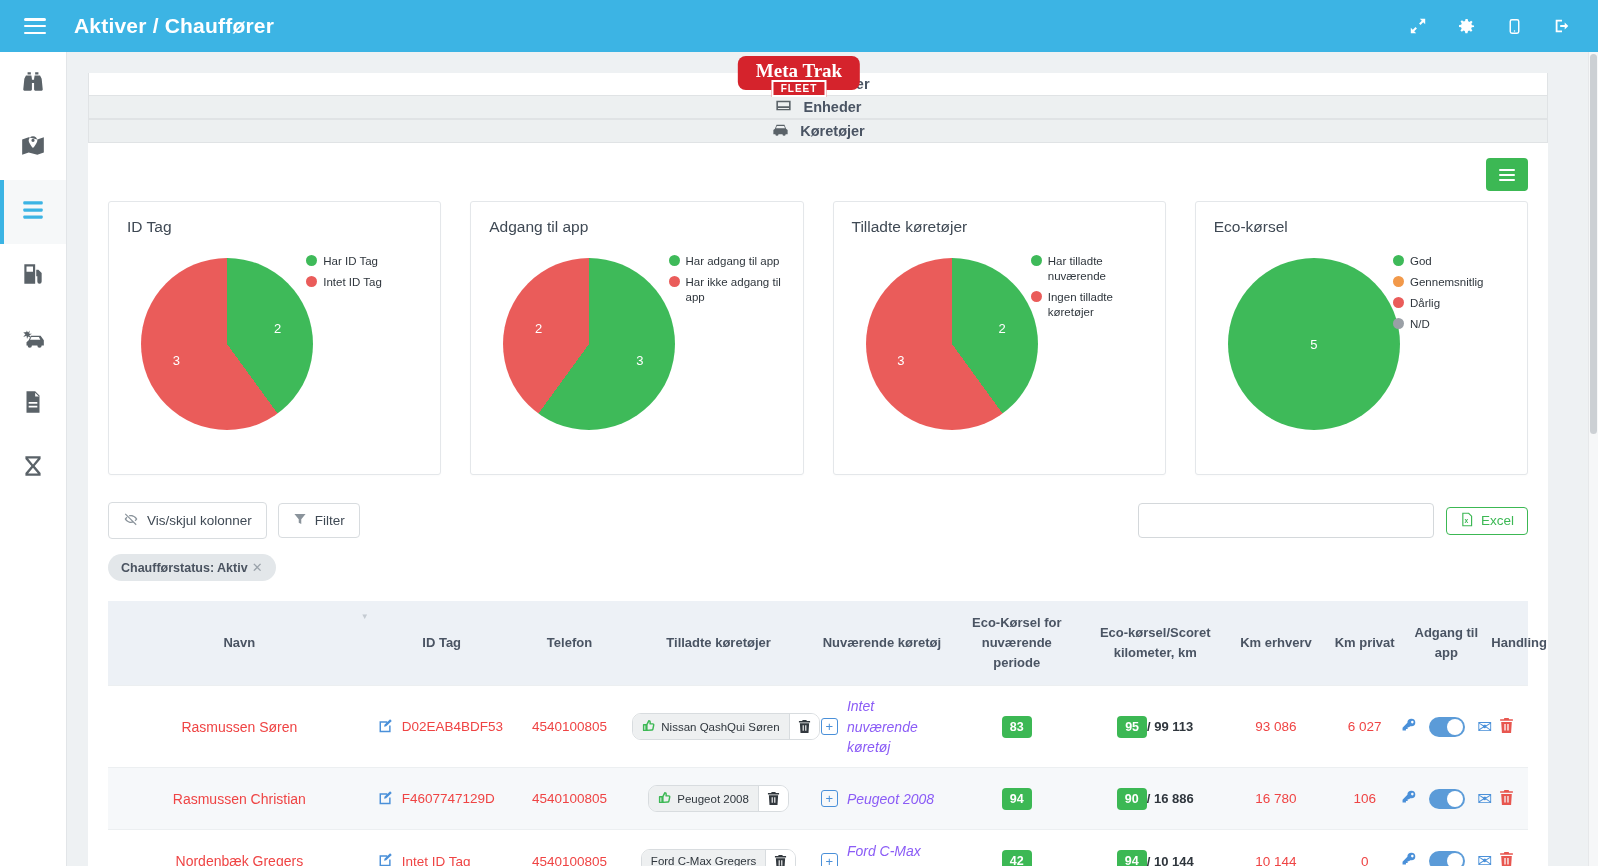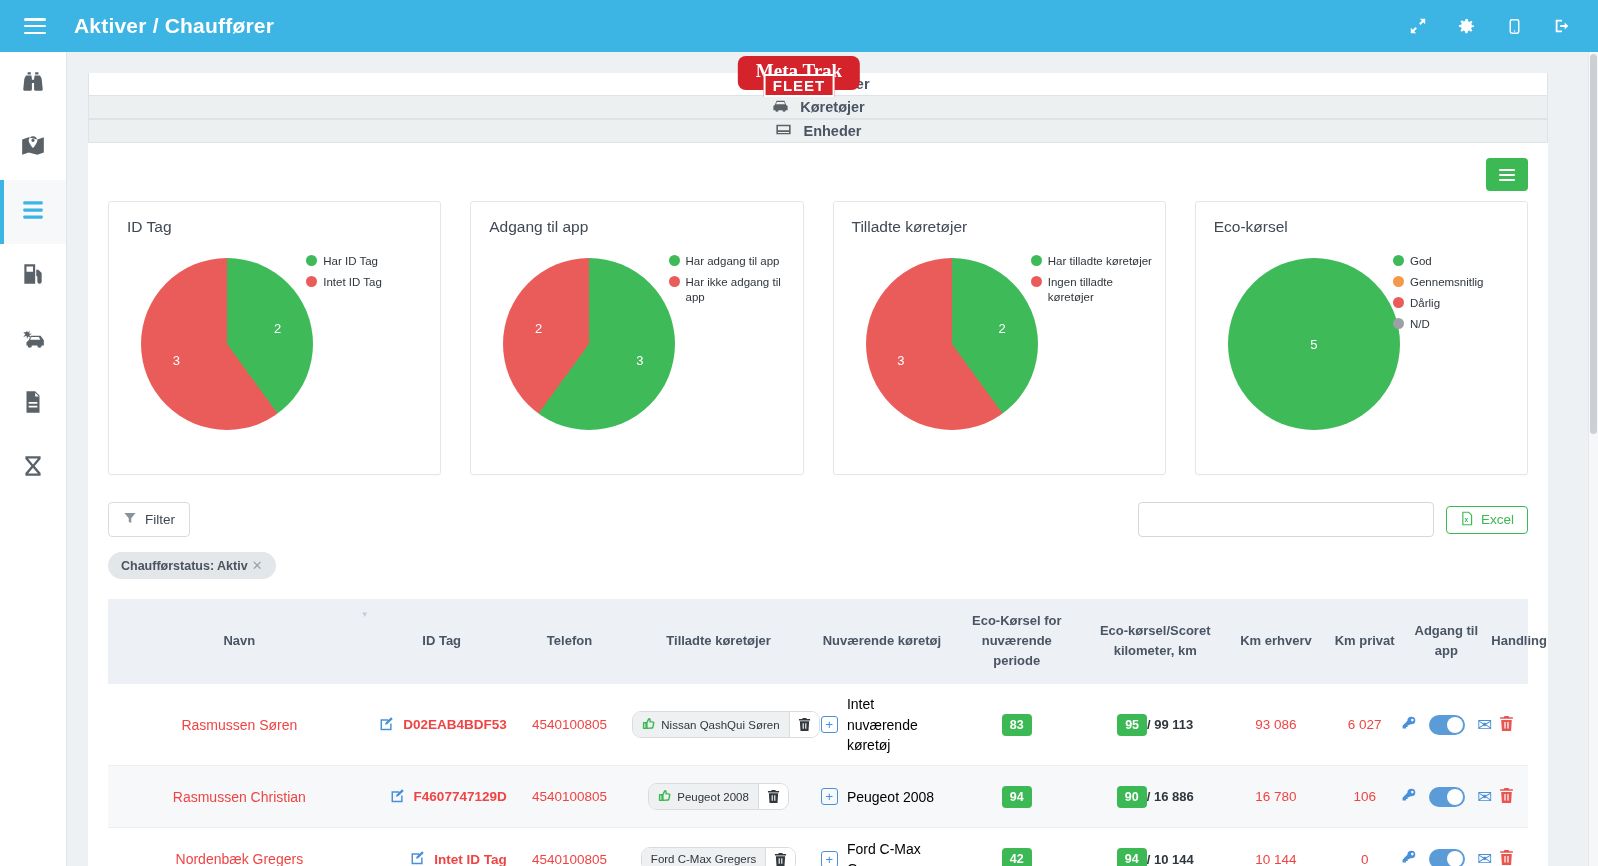--- a/index.html
+++ b/index.html
@@ -6,21 +6,21 @@
   html,body { width:1598px; height:866px; overflow:hidden; }
   body { font-family:"Liberation Sans","DejaVu Sans",sans-serif; background:#eef1f3; color:#3f4954; }
 
   
   .topbar { position:absolute; left:0; top:0; width:1598px; height:52px; background:#3cb4e4; display:flex; align-items:center; z-index:30; }
   .burger { width:22px; height:16px; margin-left:24px; display:flex; flex-direction:column; justify-content:space-between; cursor:pointer; }
   .burger i { display:block; height:2.5px; background:#fff; border-radius:2px; }
   .topbar-title { color:#fff; font-size:21px; font-weight:700; margin-left:28px; letter-spacing:.2px; }
   .logo-wrap { position:absolute; left:50%; top:8px; transform:translateX(-50%); text-align:center;margin-top:48px; }
   .logo-main { background:#d5232c; color:#fff; font-family:"Liberation Serif","DejaVu Serif",serif; font-weight:700; font-size:19px; padding:4px 18px 8px; border-radius:8px; display:inline-block; }
-  .logo-badge { position:absolute; left:50%; transform:translateX(-50%); bottom:-7px; background:#d5232c; border:2px solid #fff; color:#fff; font-size:15px; font-weight:700; letter-spacing:1px; padding:1px 7px; border-radius:0; }
+  .logo-badge { position:absolute; left:50%; transform:translateX(-50%); bottom:-7px; background:#d5232c; border:2px solid #fff; color:#fff; font-size:10px; font-weight:700; letter-spacing:1px; padding:1px 7px; border-radius:0; }
   .topbar-icons { margin-left:auto; margin-right:26px; display:flex; align-items:center; gap:28px; }
   .topbar-icons .tbico { width:20px; height:20px; display:flex; align-items:center; justify-content:center; color:#fff; cursor:pointer; }
 
   
   .sidebar { position:absolute; left:0; top:52px; width:67px; height:814px; background:#fff; border-right:1px solid #e2e5e8; z-index:20; }
   .side-item { height:64px; display:flex; align-items:center; justify-content:center; position:relative; cursor:pointer; }
   .side-item svg { width:26px; height:26px; fill:#5a6268; }
   .side-item.active { background:#f6f8f9; }
   .side-item.active::before { content:""; position:absolute; left:0; top:0; bottom:0; width:4px; background:#3cb4e4; }
   .side-item.active svg { fill:#3cb4e4; }
@@ -63,30 +63,30 @@
 
   
   table.grid { width:100%; border-collapse:collapse; table-layout:fixed; margin-top:20px; }
   .grid thead th { background:#edf1f6; font-size:13px; font-weight:600; color:#4a5463; padding:12px 6px; text-align:center; line-height:1.55; position:relative; }
   .grid tbody td { padding:10px 6px; border-top:1px solid #eceff1; font-size:13.5px; text-align:center; vertical-align:middle; height:62px; }
   .grid tbody tr.striped { background:#f6f8fa; }
   .sort-caret { position:absolute; right:2px; top:10px; font-size:8px; color:#c5cbd2; }
   td.cell-name { text-align:left; padding-left:8px; }
   .link-blue { color:#ef4444; text-decoration:none; cursor:pointer; }
   .name-link { font-size:14px; }
-  .idtag-cell { display:flex; align-items:center; justify-content:flex-end; gap:8px;font-weight:bold; }
+  .idtag-cell { display:flex; align-items:center; justify-content:flex-start; gap:8px; }
   .edit-icon svg { width:17px; height:17px; fill:#4a90d9; }
   .veh-pill { display:inline-flex; align-items:stretch; border:1px solid #d8dcdf; border-radius:9px; overflow:hidden; }
   .veh-pill .veh-seg { background:#eef0f1; display:flex; align-items:center; gap:6px; padding:5px 9px; font-size:11.5px; color:#2f363d; white-space:nowrap; }
   .veh-pill .veh-del { background:#fff; border-left:1px solid #d8dcdf; display:flex; align-items:center; padding:4px 8px; cursor:pointer; }
   .veh-pill .veh-del svg { width:13px; height:15px; fill:#32383e; }
   .thumb-icon svg { width:13px; height:13px; fill:none; stroke:#3cb854; stroke-width:1.8; }
   .current-cell { display:flex; align-items:center; justify-content:flex-start; gap:9px; text-align:left; padding-left:4px; }
   .plus-icon { width:17px; height:17px; border:1.6px solid #4a90d9; border-radius:3px; color:#4a90d9; font-size:13px; line-height:13px; display:flex; align-items:center; justify-content:center; flex:0 0 17px; cursor:pointer; }
-  .current-text { font-size:14px; color:#000000; line-height:1.45; }
+  .current-text { font-size:14px; color:#8b5cf6; line-height:1.45;font-style:italic; }
   .eco-badge { display:inline-block; background:#3cb854; color:#fff; font-size:12.5px; font-weight:700; padding:4px 8px; border-radius:4px; }
   .eco-combo { display:inline-flex; align-items:center; font-size:13px; font-weight:700; color:#2f363d; }
   .km { font-size:13.5px; }
   .access-cell { display:flex; align-items:center; justify-content:center; gap:12px; }
   .key-icon svg { width:17px; height:17px; fill:#4a90d9; cursor:pointer; }
   .toggle { width:36px; height:20px; background:#5b9bd8; border-radius:10px; position:relative; cursor:pointer; flex:0 0 36px; }
   .toggle::after { content:""; position:absolute; right:2px; top:2px; width:16px; height:16px; background:#fff; border-radius:50%; }
   .mail-icon { color:#4a90d9; font-size:18px; cursor:pointer; line-height:1; }
   .trash-red svg { width:15px; height:17px; fill:#e8564f; cursor:pointer; }
 
@@ -195,32 +195,32 @@
         <span>
           <svg viewBox="0 0 24 24">
               <path d="M2 4h20v16H2V4zm2 2v12h16V6H4zm2 2.5h6v2H6v-2zm0 3.5h4v1.5H6V12zm8-3.5h4v7h-4v-7z"></path>
             </svg>
         </span>
         <span>Chauffører</span>
       </div>
       <div class="tab">
         <span>
           <svg viewBox="0 0 24 24">
+              <path d="M3 6h18v12H3V6zm2 2v5h14V8H5zm0 7v1.5h14V15H5z"></path>
+            </svg>
+        </span>
+        <span>Enheder</span>
+      </div>
+      <div class="tab">
+        <span>
+          <svg viewBox="0 0 24 24">
               <path d="M5 11l2-5h10l2 5 2 1.5V18h-2.5a2 2 0 0 1-4 0h-5a2 2 0 0 1-4 0H3v-5.5L5 11zm2.4-3.4L6.3 10.5h11.4l-1.1-2.9H7.4z"></path>
             </svg>
         </span>
         <span>Køretøjer</span>
-      </div>
-      <div class="tab">
-        <span>
-          <svg viewBox="0 0 24 24">
-              <path d="M3 6h18v12H3V6zm2 2v5h14V8H5zm0 7v1.5h14V15H5z"></path>
-            </svg>
-        </span>
-        <span>Enheder</span>
       </div>
     </div>
 
     <div class="content">
 
       <div class="menu-btn-row">
         <div class="menu-btn">
           <span style="display:flex;flex-direction:column;gap:3px;">
               <i style="display:block;width:16px;height:2px;background:#fff;"></i>
               <i style="display:block;width:16px;height:2px;background:#fff;"></i>
@@ -266,21 +266,21 @@
         </div>
         <div class="chart-card">
           <div class="chart-title">Tilladte køretøjer</div>
           <div class="pie" style="background: conic-gradient(rgb(62, 186, 89) 0deg, rgb(62, 186, 89) 144deg, rgb(234, 92, 90) 144deg, rgb(234, 92, 90) 360deg);">
               <span class="pie-label" style="left: 79.4828%; top: 40.4205%;">2</span>
               <span class="pie-label" style="left: 20.5172%; top: 59.5795%;">3</span>
             </div>
           <div class="legend">
               <div class="legend-item">
                 <span class="legend-dot" style="background: rgb(62, 186, 89);"></span>
-                <span class="legend-label">Har tilladte køretøjer</span>
+                <span class="legend-label">Har tilladte nuværende</span>
               </div>
               <div class="legend-item">
                 <span class="legend-dot" style="background: rgb(234, 92, 90);"></span>
                 <span class="legend-label">Ingen tilladte køretøjer</span>
               </div>
             </div>
         </div>
         <div class="chart-card">
           <div class="chart-title">Eco-kørsel</div>
           <div class="pie" style="background: rgb(62, 186, 89);">
@@ -301,20 +301,28 @@
               </div>
               <div class="legend-item">
                 <span class="legend-dot" style="background: rgb(154, 160, 166);"></span>
                 <span class="legend-label">N/D</span>
               </div>
             </div>
         </div>
       </div>
 
       <div class="toolbar">
+        <button class="tool-btn">
+          <span>
+            <svg viewBox="0 0 20 20" width="16" height="16">
+                <path fill="#8a939b" d="M10 5c4 0 7 3.2 8 5-.4.7-1.2 1.8-2.4 2.8l-1.1-1.1A8.5 8.5 0 0 0 16 10a6.8 6.8 0 0 0-6-3.4c-.5 0-1 .1-1.5.2L7.2 5.5C8.1 5.2 9 5 10 5zM3.3 3l13.7 13.7-1 1L2.3 4l1-1zM4.4 7.2l1.2 1.2c-.7.6-1.2 1.2-1.6 1.6.8 1.3 2.9 3.4 6 3.4.6 0 1.1-.1 1.6-.2l1.3 1.3c-.9.3-1.9.5-2.9.5-4 0-7-3.2-8-5 .5-.8 1.3-1.9 2.4-2.8z"></path>
+              </svg>
+          </span>
+          <span>Vis/skjul kolonner</span>
+        </button>
         <button class="tool-btn">
           <span>
             <svg viewBox="0 0 20 20" width="14" height="14">
                 <path fill="#8a939b" d="M2 3h16l-6.2 7.4V17l-3.6-1.8v-4.8L2 3z"></path>
               </svg>
           </span>
           <span>Filter</span>
         </button>
         <input class="search-input" type="text" value="" style="">
         <button class="excel-btn">

